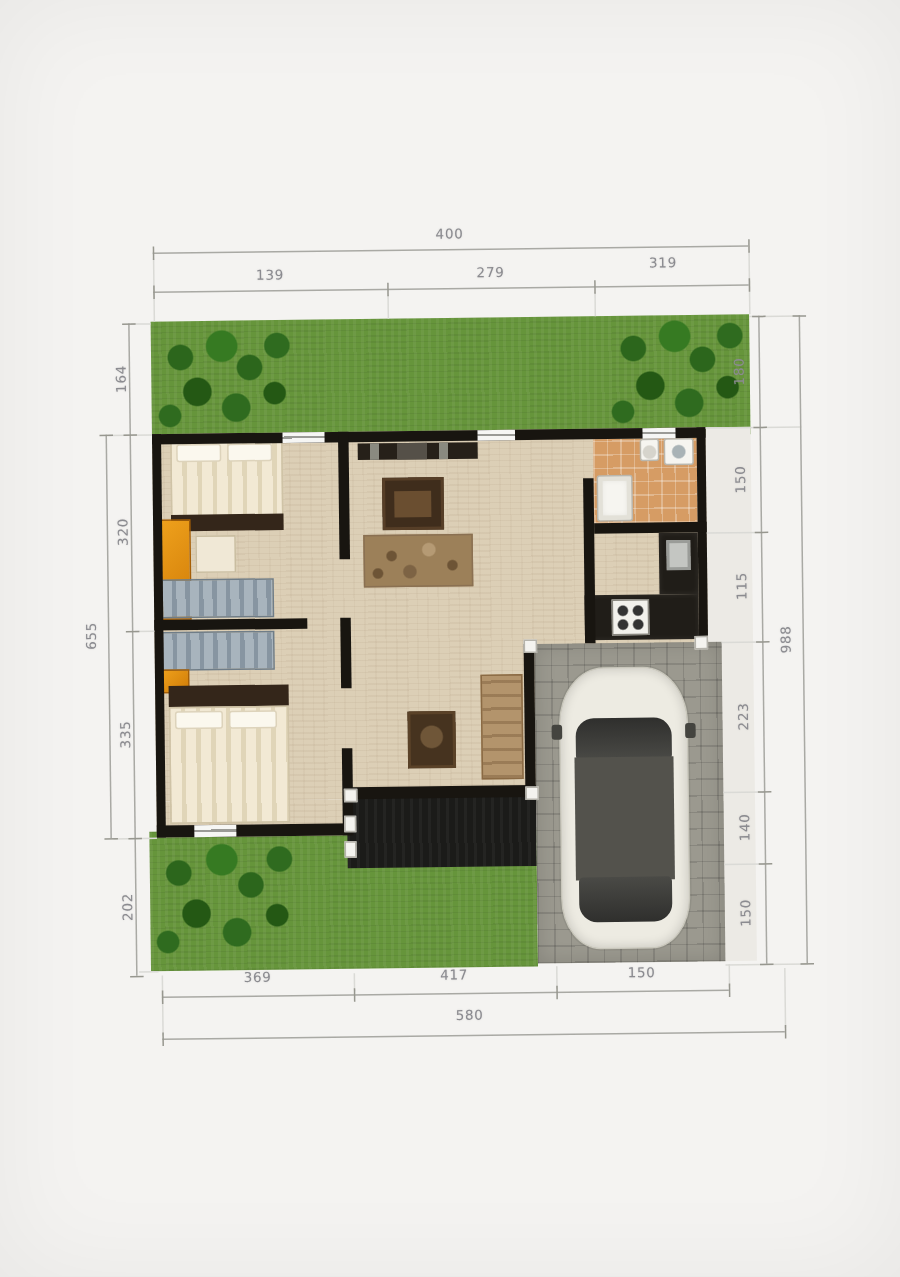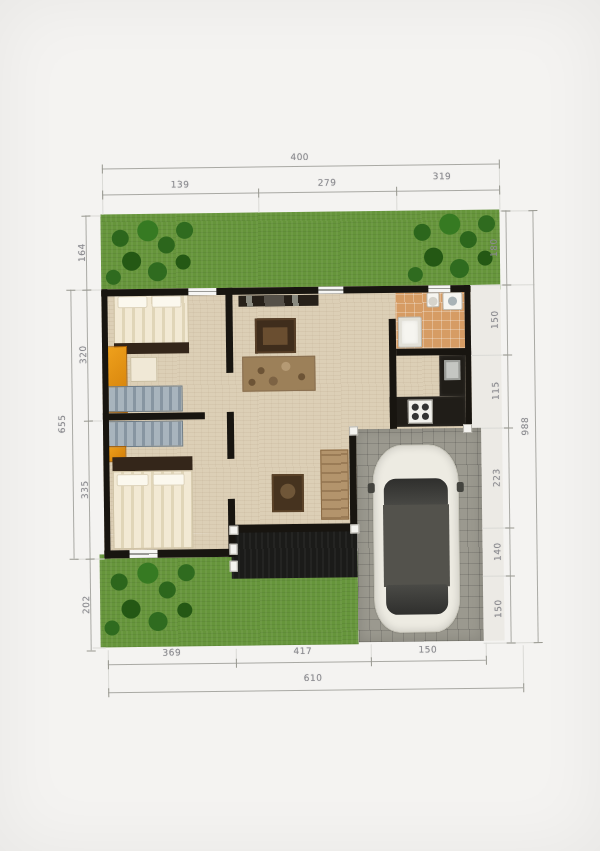--- a/index.html
+++ b/index.html
@@ -292,21 +292,21 @@
     <div class="abs tkh" style="left:531px;top:645px;"></div>
 
     <span class="dlab" style="left:283px;top:151px;width:40px;">400</span>
     <span class="dlab" style="left:163px;top:177px;width:40px;">139</span>
     <span class="dlab" style="left:310px;top:177px;width:40px;">279</span>
     <span class="dlab" style="left:425px;top:172px;width:40px;">319</span>
 
     <span class="dlab" style="left:149px;top:645px;width:40px;">369</span>
     <span class="dlab" style="left:280px;top:645px;width:40px;">417</span>
     <span class="dlab" style="left:405px;top:645px;width:40px;">150</span>
-    <span class="dlab" style="left:290px;top:672px;width:40px;">610</span>
+    <span class="dlab" style="left:290px;top:672px;width:40px;">580</span>
 
     <span class="dlab v" style="left:69px;top:244px;">164</span>
     <span class="dlab v" style="left:69px;top:346px;">320</span>
     <span class="dlab v" style="left:69px;top:481px;">335</span>
     <span class="dlab v" style="left:69px;top:596px;">202</span>
     <span class="dlab v" style="left:47px;top:415px;">655</span>
 
     <span class="dlab v" style="left:481px;top:244px;">180</span>
     <span class="dlab v" style="left:481px;top:316px;">150</span>
     <span class="dlab v" style="left:481px;top:387px;">115</span>

